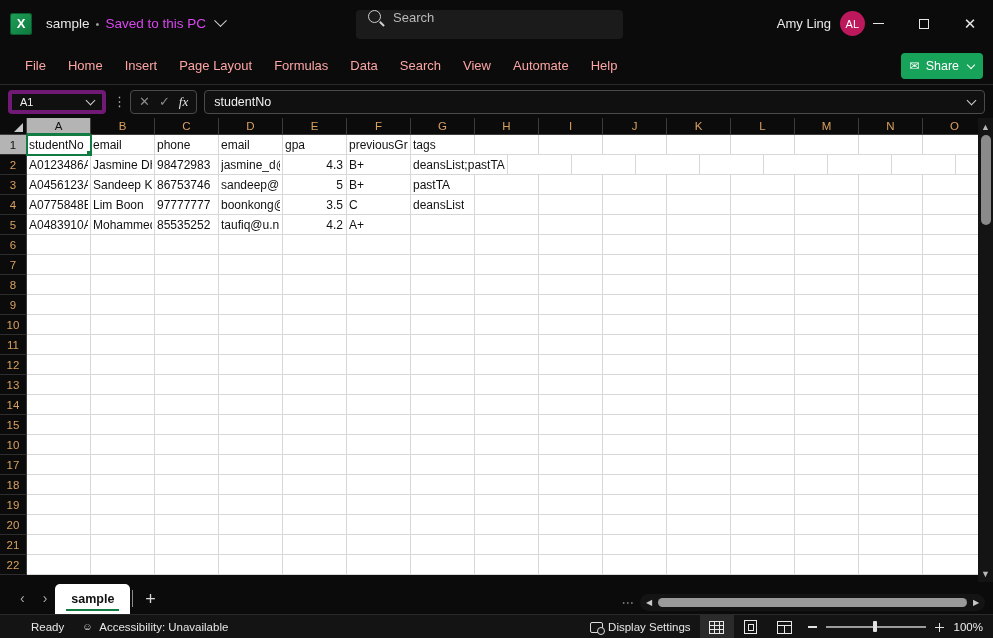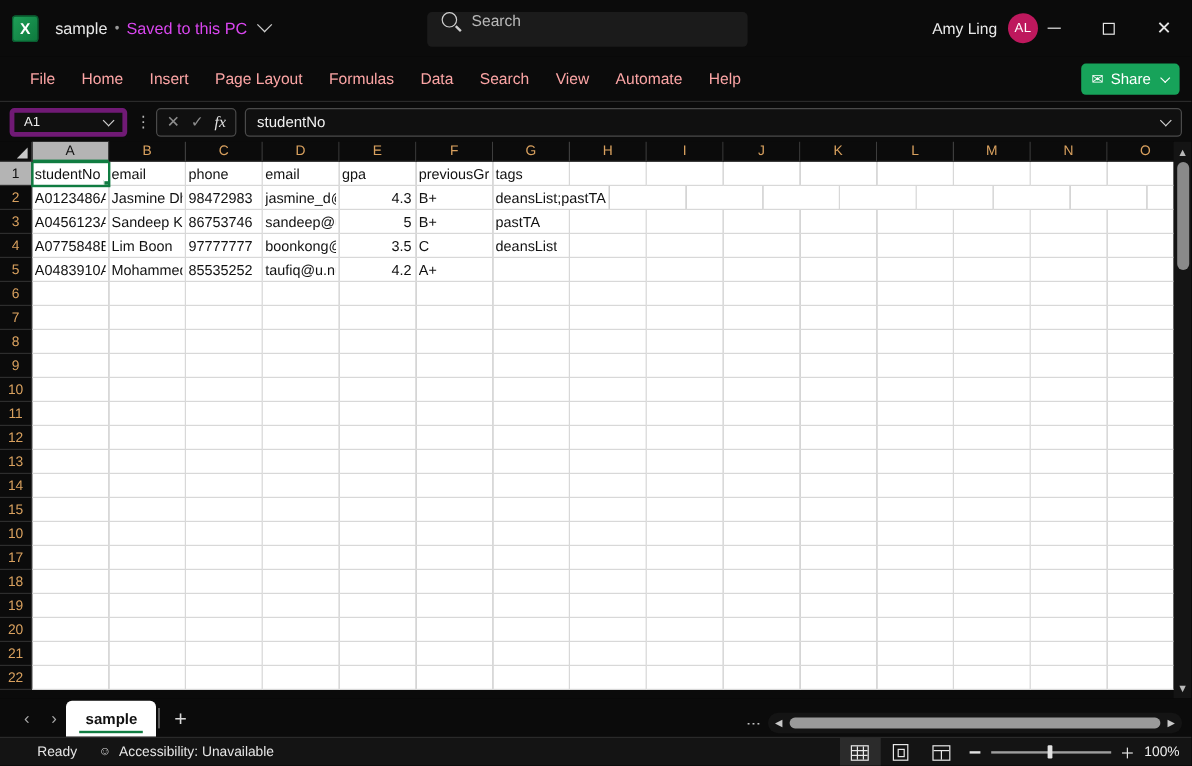--- a/index.html
+++ b/index.html
@@ -1401,20 +1401,24 @@
   <div class="statusbar">
     <div class="sb-item">
       <span>Ready</span>
     </div>
     <div class="sb-item">
       <span class="acc-ico">☺</span>
       <span>Accessibility: Unavailable</span>
     </div>
 
     <div class="sb-right">
+      <div class="sb-item">
+        <span class="ds-ico"></span>
+        <span>Display Settings</span>
+      </div>
       <div class="viewbtn active">
         <span class="vb-grid"></span>
       </div>
       <div class="viewbtn">
         <span class="vb-page"></span>
       </div>
       <div class="viewbtn">
         <span class="vb-break"></span>
       </div>
       <div class="zoom-ctrl">

